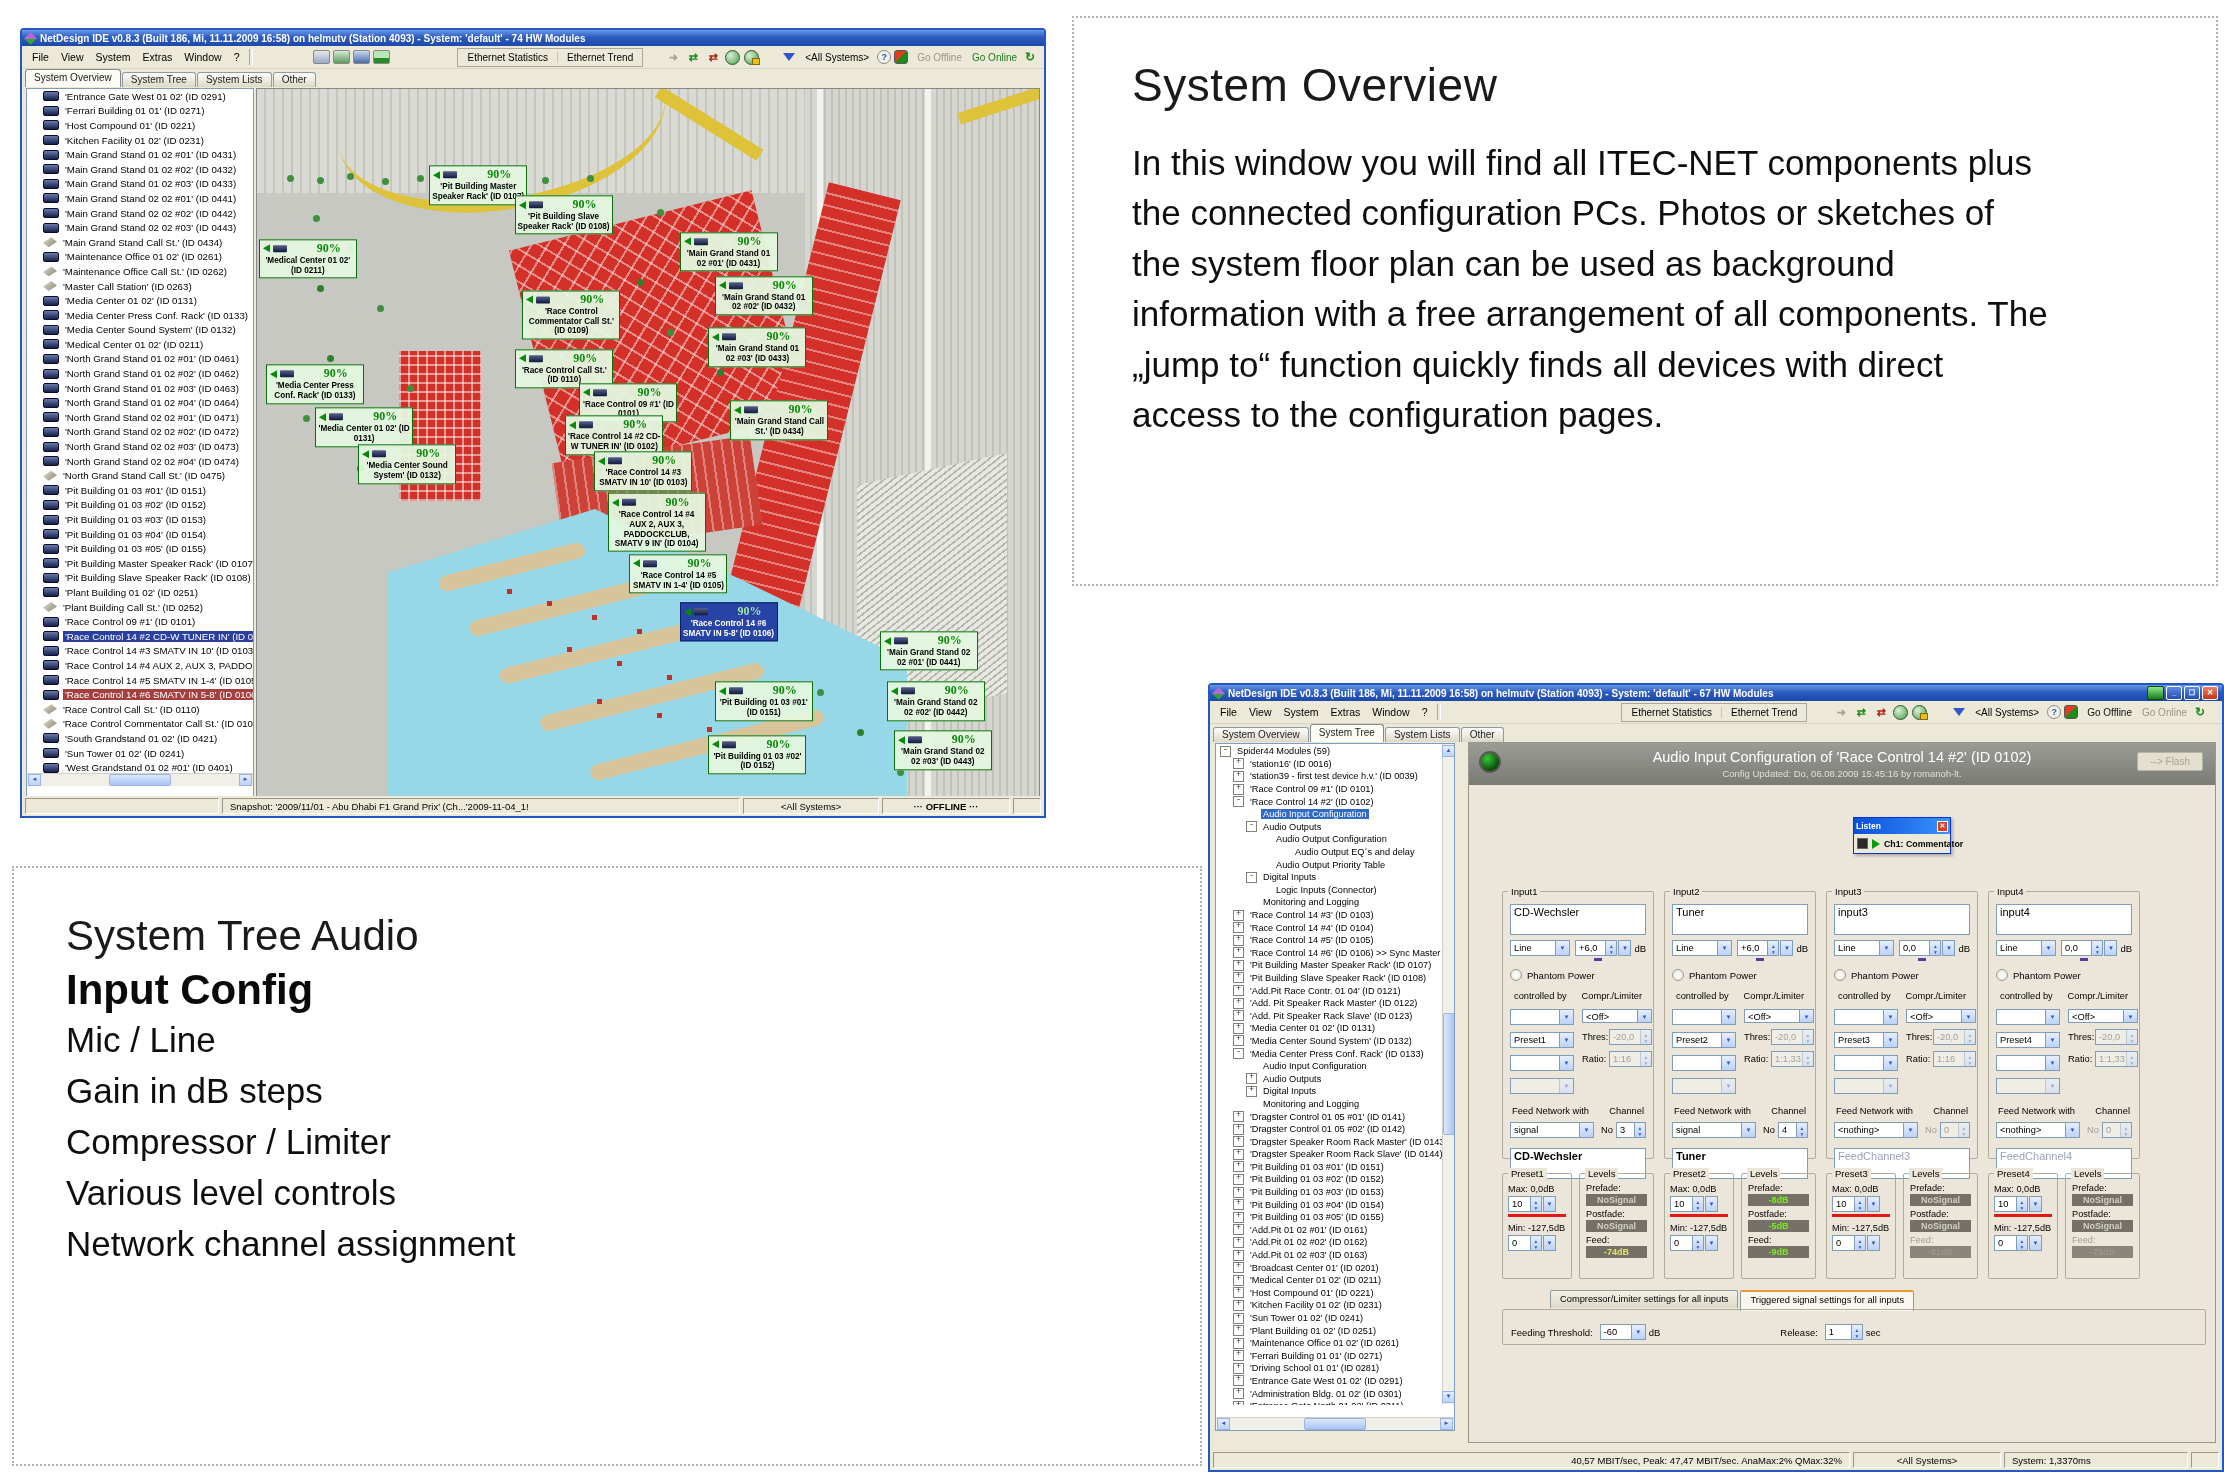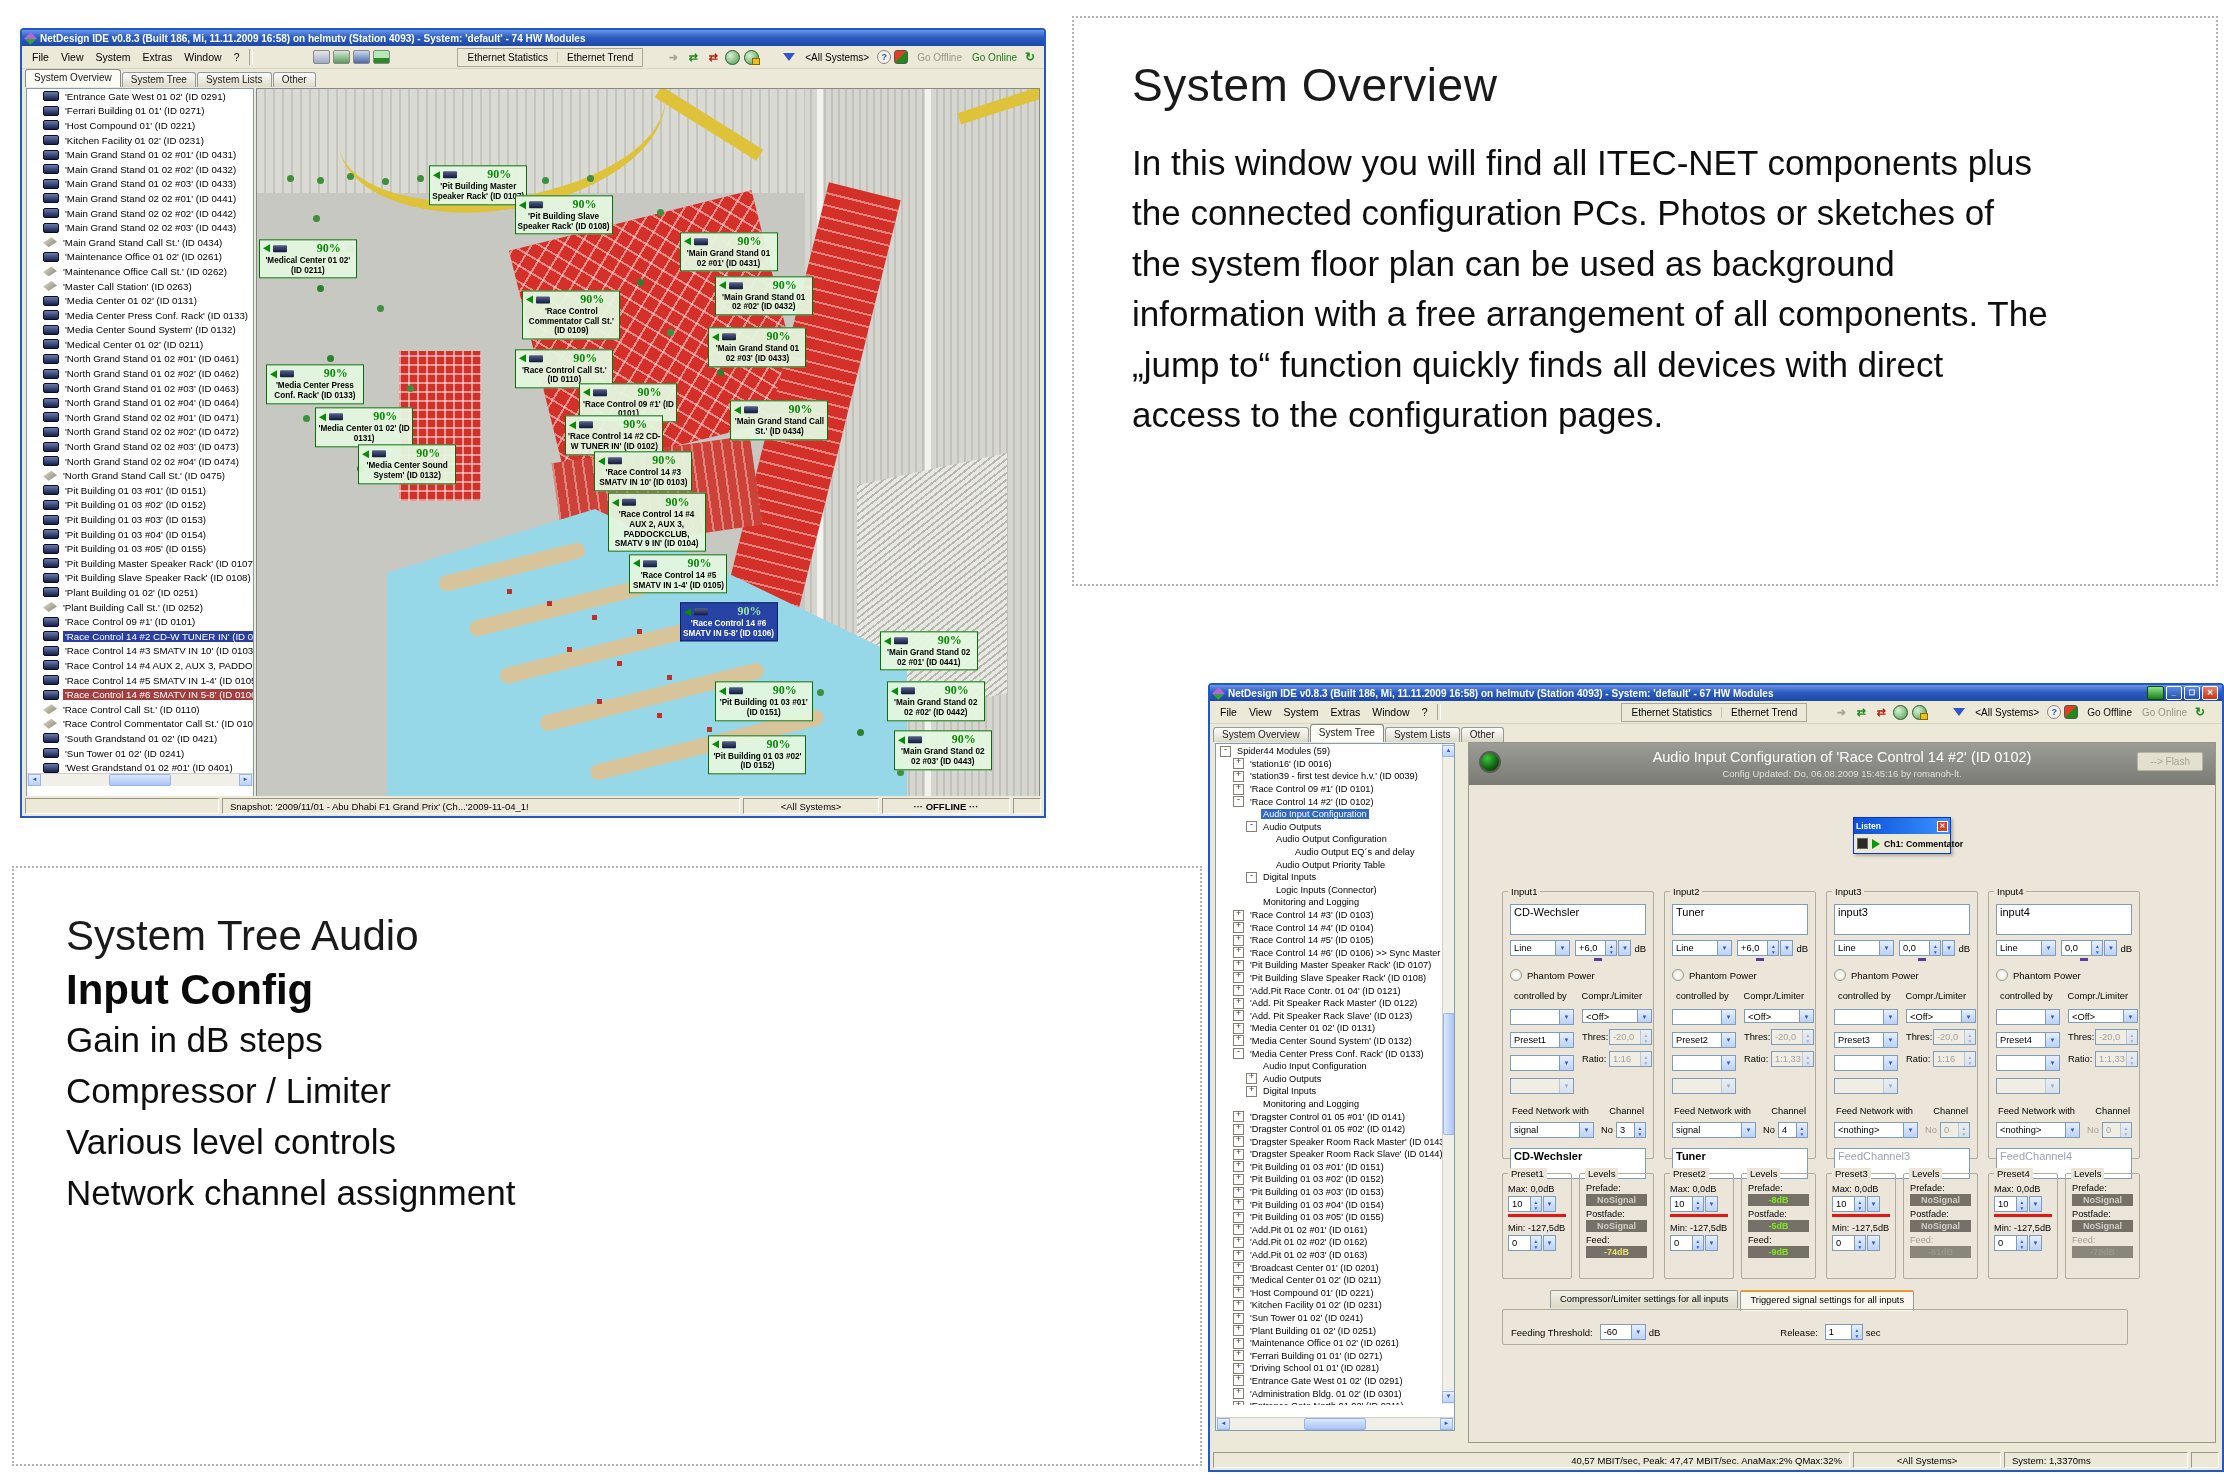--- a/index.html
+++ b/index.html
@@ -151,21 +151,21 @@
   .lbox{flex:1;height:106px;padding:9px 6px 0;box-sizing:border-box;}
   .mlab1{font-size:9.2px;margin-bottom:2px;}
   .redbar{height:3px;background:#e01818;margin:2px 0 6px;}
   .llab{font-size:9.2px;}
   .llab.dim{color:#a09c90;}
   .bdg{height:12px;background:#757068;color:#d2cfc6;font-weight:bold;font-size:9px;text-align:center;line-height:12px;margin:1px 0 3px;}
   .bdg.grn{color:#7de81e;} .bdg.yel{color:#e8e36a;} .bdg.dim{color:#9a968c;background:#8a867c;}
   .btabs{position:absolute;left:33px;top:547px;display:flex;align-items:flex-start;margin-left:48px;}
   .btab{border:1px solid #919b9c;border-bottom:none;background:linear-gradient(#f2f0e6,#ddd9c8);font-size:9.3px;padding:2px 9px;border-radius:2px 2px 0 0;margin-right:2px;height:13px;line-height:13px;}
   .btab.on{background:#f8f6ee;border-top:2px solid #e8973d;height:15px;}
-  .fbox{position:absolute;left:33px;top:566px;width:626px;height:36px;padding:10px 8px 0;box-sizing:border-box;display:flex;align-items:center;font-size:9.5px;}
+  .fbox{position:absolute;left:33px;top:566px;width:704px;height:36px;padding:10px 8px 0;box-sizing:border-box;display:flex;align-items:center;font-size:9.5px;}
   .fbox .gap{width:120px;}
 
   
   .note{position:absolute;border:2px dotted #b4b4b4;box-sizing:border-box;}
   #note1{left:1072px;top:16px;width:1146px;height:570px;}
   #note1 .h{margin:40px 0 0 58px;font-size:46px;font-weight:400;color:#1a1a1a;letter-spacing:.5px;}
   #note1 .p{margin:26px 58px 0;font-size:35px;line-height:1.44;color:#0e0e0e;max-width:920px;}
   #note2{left:12px;top:866px;width:1190px;height:600px;}
   #note2 .h1{margin:44px 0 0 52px;font-size:42px;font-weight:400;color:#1a1a1a;}
   #note2 .h2{margin:6px 0 0 52px;font-size:42px;font-weight:700;color:#0a0a0a;}
@@ -715,20 +715,21 @@
 
 <div class="note" id="note1">
   <div class="h">System Overview</div>
   <div class="p">In this window you will find all ITEC-NET components plus the connected configuration PCs. Photos or sketches of the system floor plan can be used as background information with a free arrangement of all components. The „jump to“ function quickly finds all devices with direct access to the configuration pages.</div>
 </div>
 
 <div class="note" id="note2">
   <div class="h1">System Tree Audio</div>
   <div class="h2">Input Config</div>
 
+    <div class="li">Mic / Line</div>
 
     <div class="li">Gain in dB steps</div>
 
     <div class="li">Compressor / Limiter</div>
 
     <div class="li">Various level controls</div>
 
     <div class="li">Network channel assignment</div>
 
 </div>

